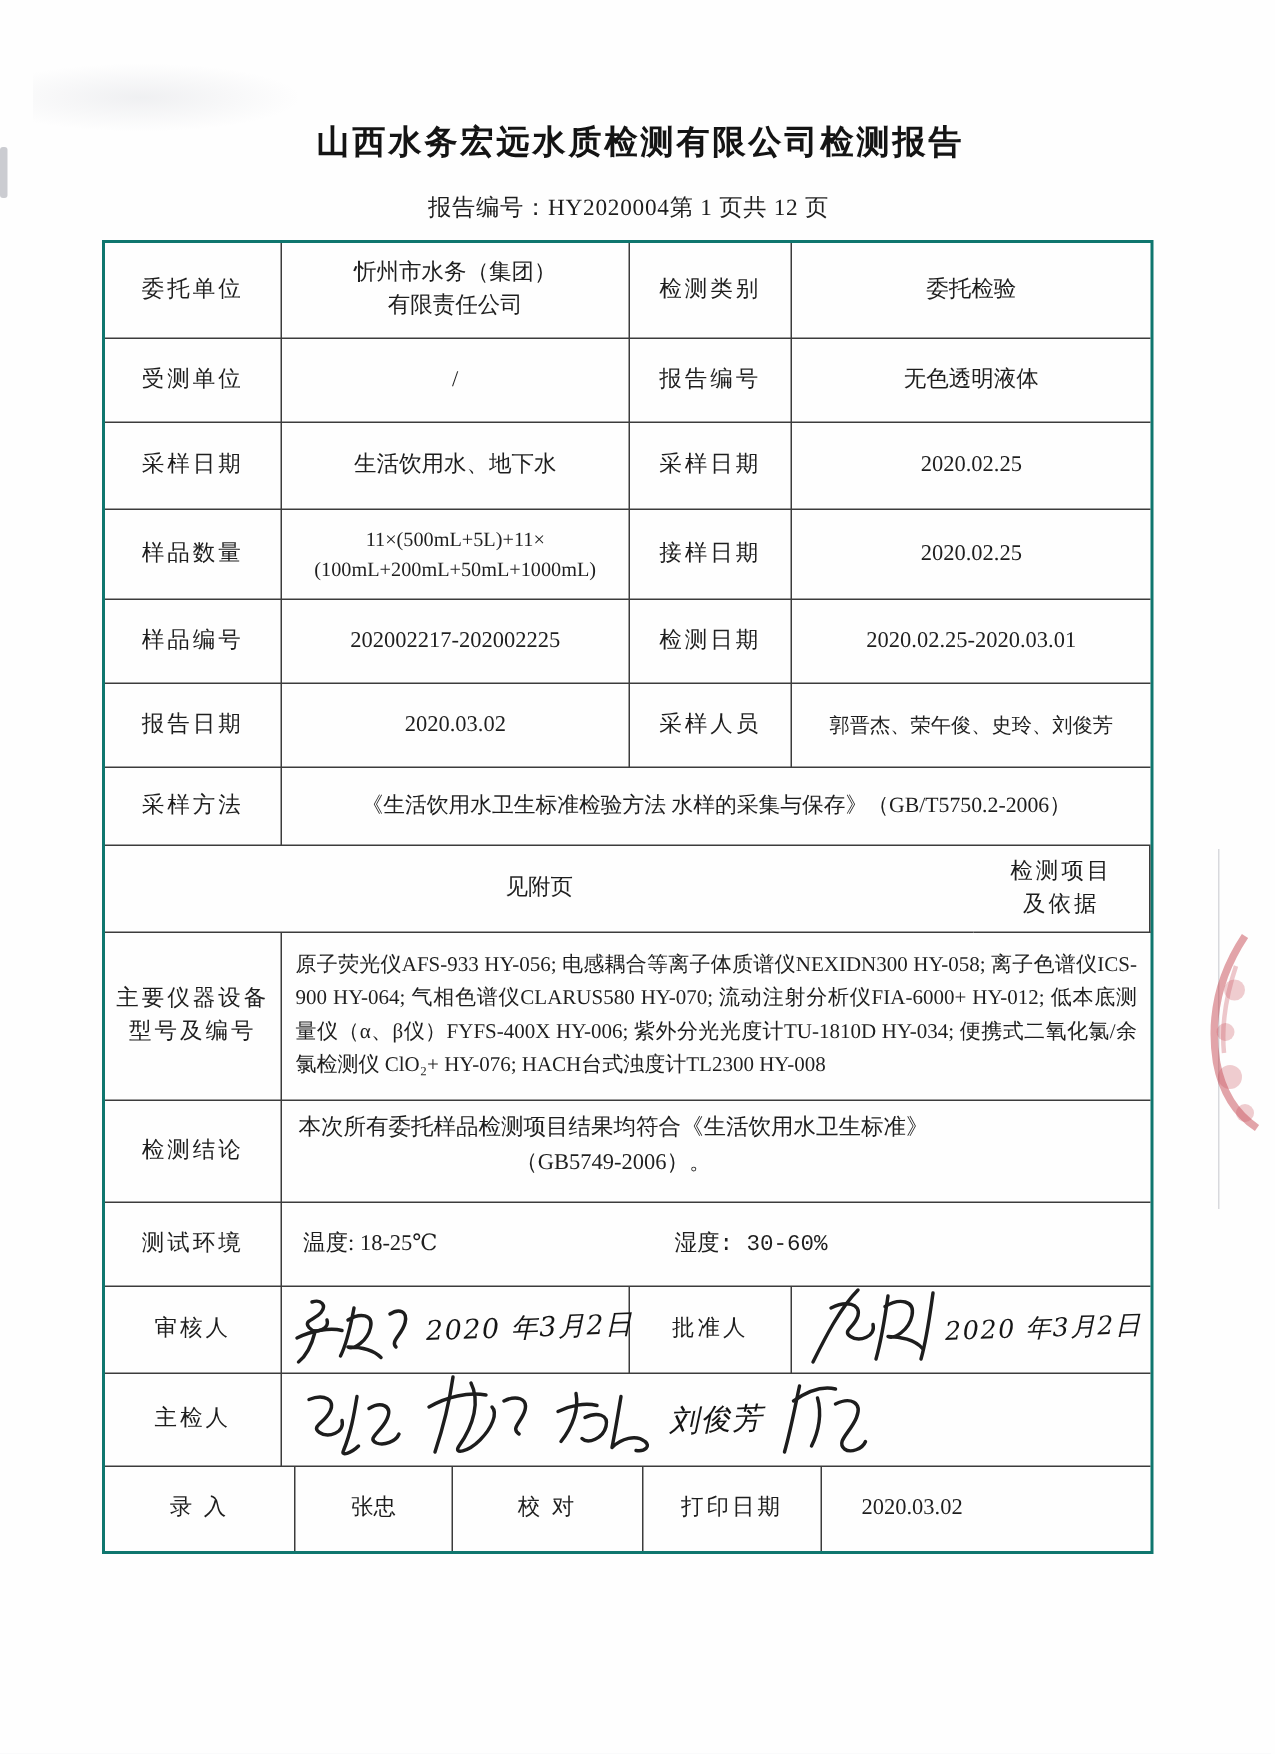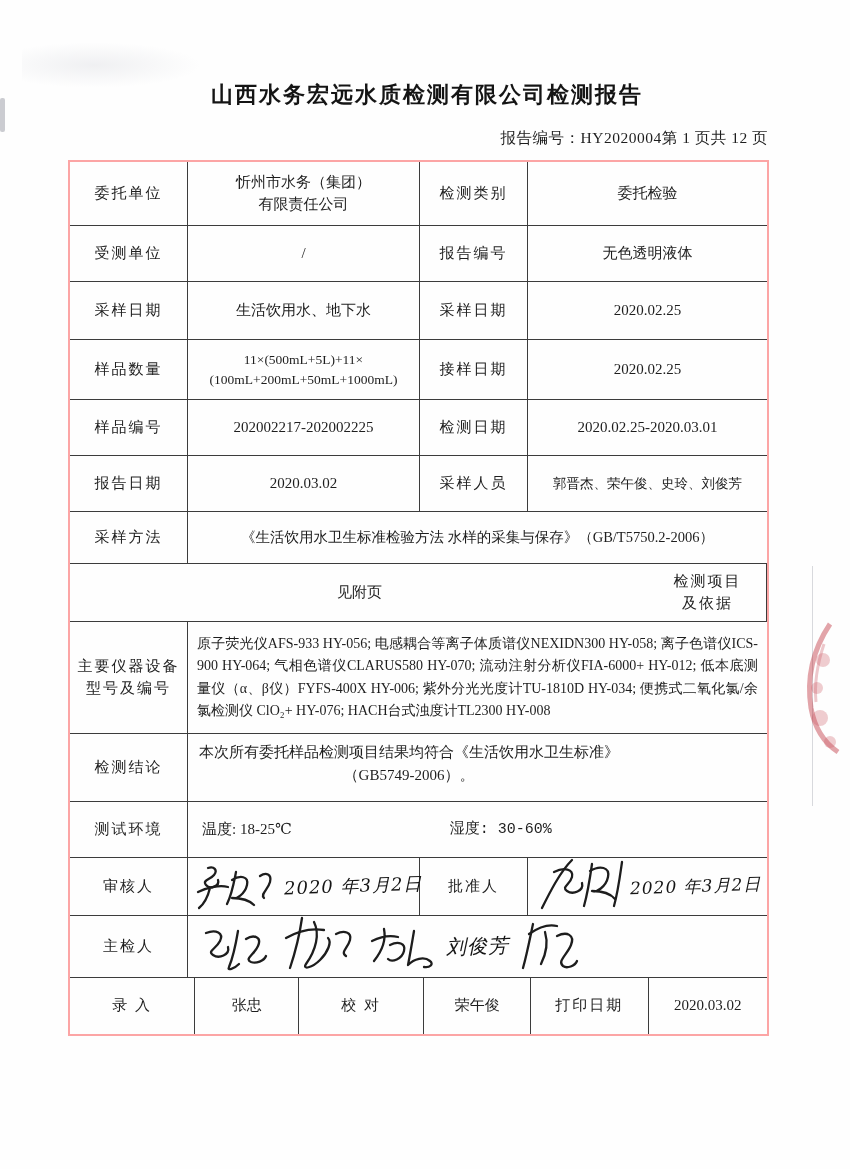--- a/index.html
+++ b/index.html
@@ -13,23 +13,23 @@
   .edge-mark { position:absolute; left:0; top:98px; width:5px; height:34px;
     background:rgba(110,112,125,.35); border-radius:2px; }
   .scanline { position:absolute; left:812px; top:566px; width:1px; height:240px;
     background:rgba(130,132,145,.30); }
 
   .title { position:absolute; top:80px; left:2px; width:850px; text-align:center;
     font-family:"Liberation Sans","DejaVu Sans",sans-serif; font-weight:bold;
     font-size:22px; letter-spacing:2px; color:#141414; }
 
   .meta { position:absolute; top:128px; left:70px; width:698px; display:flex;
-    justify-content:flex-end; font-size:15.5px; letter-spacing:.5px; }
-
-  .tbl { position:absolute; top:160px; left:68px; width:701px; border:2px solid #fca5a5; background:transparent; }
+    justify-content:center; font-size:15.5px; letter-spacing:.5px; }
+
+  .tbl { position:absolute; top:160px; left:68px; width:701px; border:2px solid #0f766e; background:transparent; }
   .tr { display:flex; }
   .td { border-right:1px solid #3c3c3c; border-bottom:1px solid #3c3c3c;
     display:flex; align-items:center; justify-content:center; text-align:center;
     font-size:15px; line-height:1.45; overflow:visible; }
   .last { border-right:none; }
   .nobb { border-bottom:none; }
   .lab { letter-spacing:2px; }
   .pre { white-space:pre-line; }
   .w1{width:118px;} .w2{width:232px;} .w3{width:108px;} .w4{width:239px;} .wfull{width:579px;}
   .b1{width:127px;} .b2{width:105px;} .b3{width:127px;} .b4{width:108px;} .b5{width:119px;} .b6{width:120px;}
@@ -192,21 +192,20 @@
           <path d="M28 14 C31 24, 29 36, 24 46"></path>
           <path d="M40 18 C50 13, 58 17, 54 27 C50 37, 40 43, 46 48 C50 51, 58 48, 60 43"></path>
         </svg>
       </div>
     </div>
 
     <div class="tr" style="height:56px">
       <div class="td lab b1 nobb">录  入</div>
       <div class="td b2 nobb">张忠</div>
       <div class="td lab b3 nobb">校  对</div>
-      <div class="td b4 nobb">荣午俊</div>
       <div class="td lab b5 nobb">打印日期</div>
       <div class="td b6 nobb last">2020.03.02</div>
     </div>
 
   </div>
 
   <svg class="stamp" viewBox="0 0 48 142">
     <path d="M36 6 C20 30, 12 58, 17 90 C21 112, 32 126, 44 134" stroke-width="5"></path>
     <path d="M30 26 C24 44, 20 64, 22 84" stroke-width="3" opacity=".6"></path>
     <circle cx="29" cy="42" r="7"></circle>

